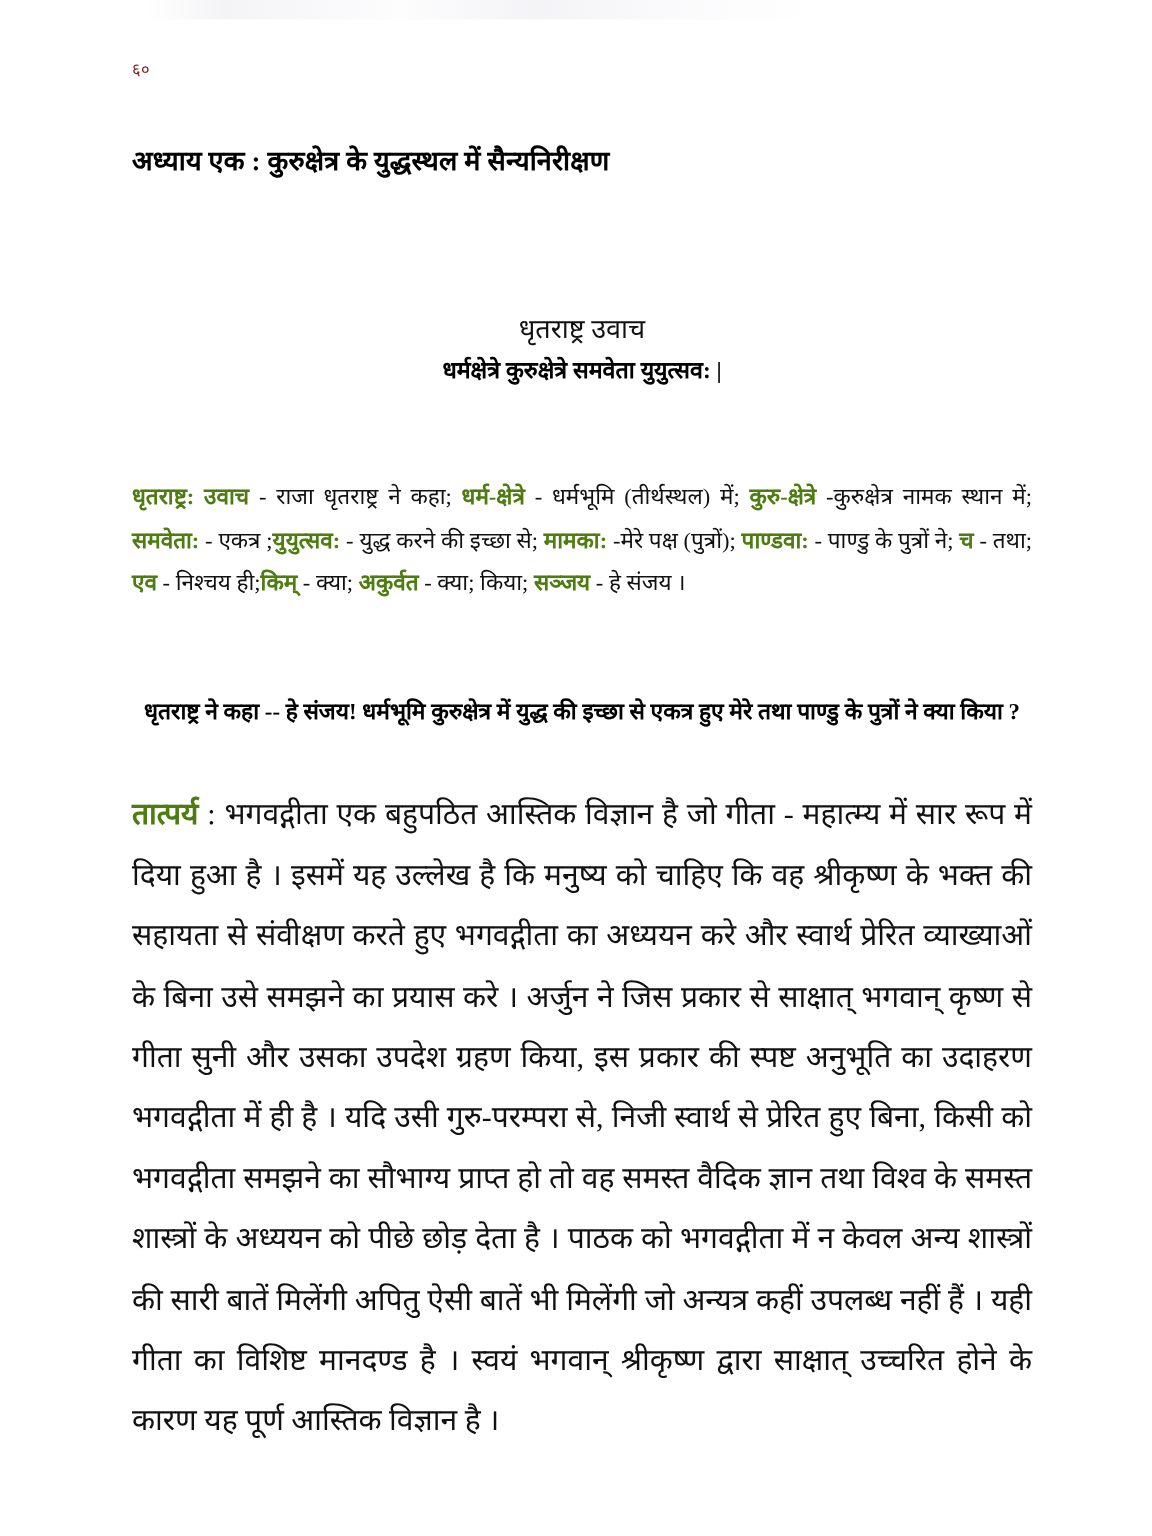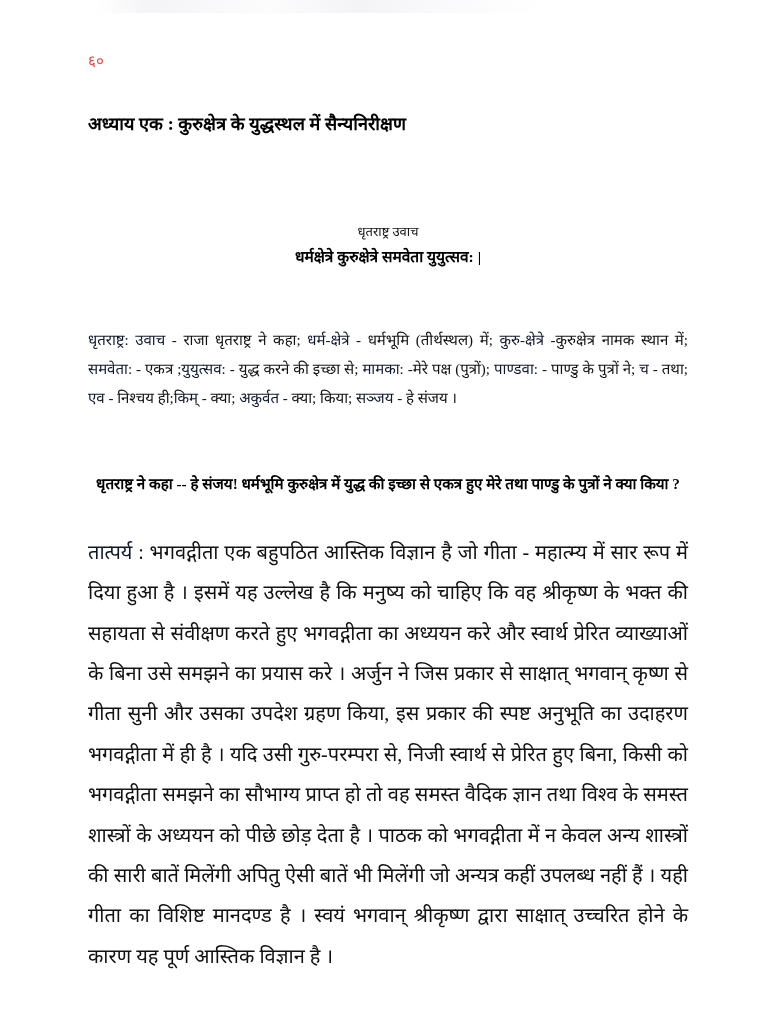--- a/index.html
+++ b/index.html
@@ -42,43 +42,43 @@
   }
 
   .content {
     position: absolute;
     left: 88px;
     top: 0;
     width: 600px;
   }
 
   .folio {
-    font-size: 15px;
+    font-size: 11px;
     letter-spacing: 0.3px;
-    padding-top: 50px;
-    color: #ef4444;
+    padding-top: 38px;
+    color: #7f1d1d;
   }
 
   .chapter-heading {
     margin-top: 42px;
     font-size: 18px;
     font-weight: bold;
     letter-spacing: 0.1px;
     line-height: 1.4;
     color: #000000;
   }
 
   .verse-block {
     margin-top: 84px;
     text-align: center;
     line-height: 1.72;
   }
 
   .verse-speaker {
-    font-size: 13px;
+    font-size: 18px;
     font-weight: normal;
     color: #111111;
   }
 
   .verse-line {
     font-size: 15.5px;
     font-weight: bold;
     color: #000000;
   }
 
@@ -86,22 +86,22 @@
     margin-top: 56px;
     font-size: 15px;
     line-height: 1.92;
     text-align: justify;
     color: #111111;
   }
 
   .glossary b,
   .translation,
   .commentary b {
-    font-weight: normal;
-    color: #0f172a;
+    font-weight: bold;
+    color: #4d7c0f;
   }
 
   .translation {
     margin-top: 56px;
     font-size: 15.2px;
     line-height: 1.92;
     text-align: center;
     font-weight: bold;
     color: #000000;
   }

